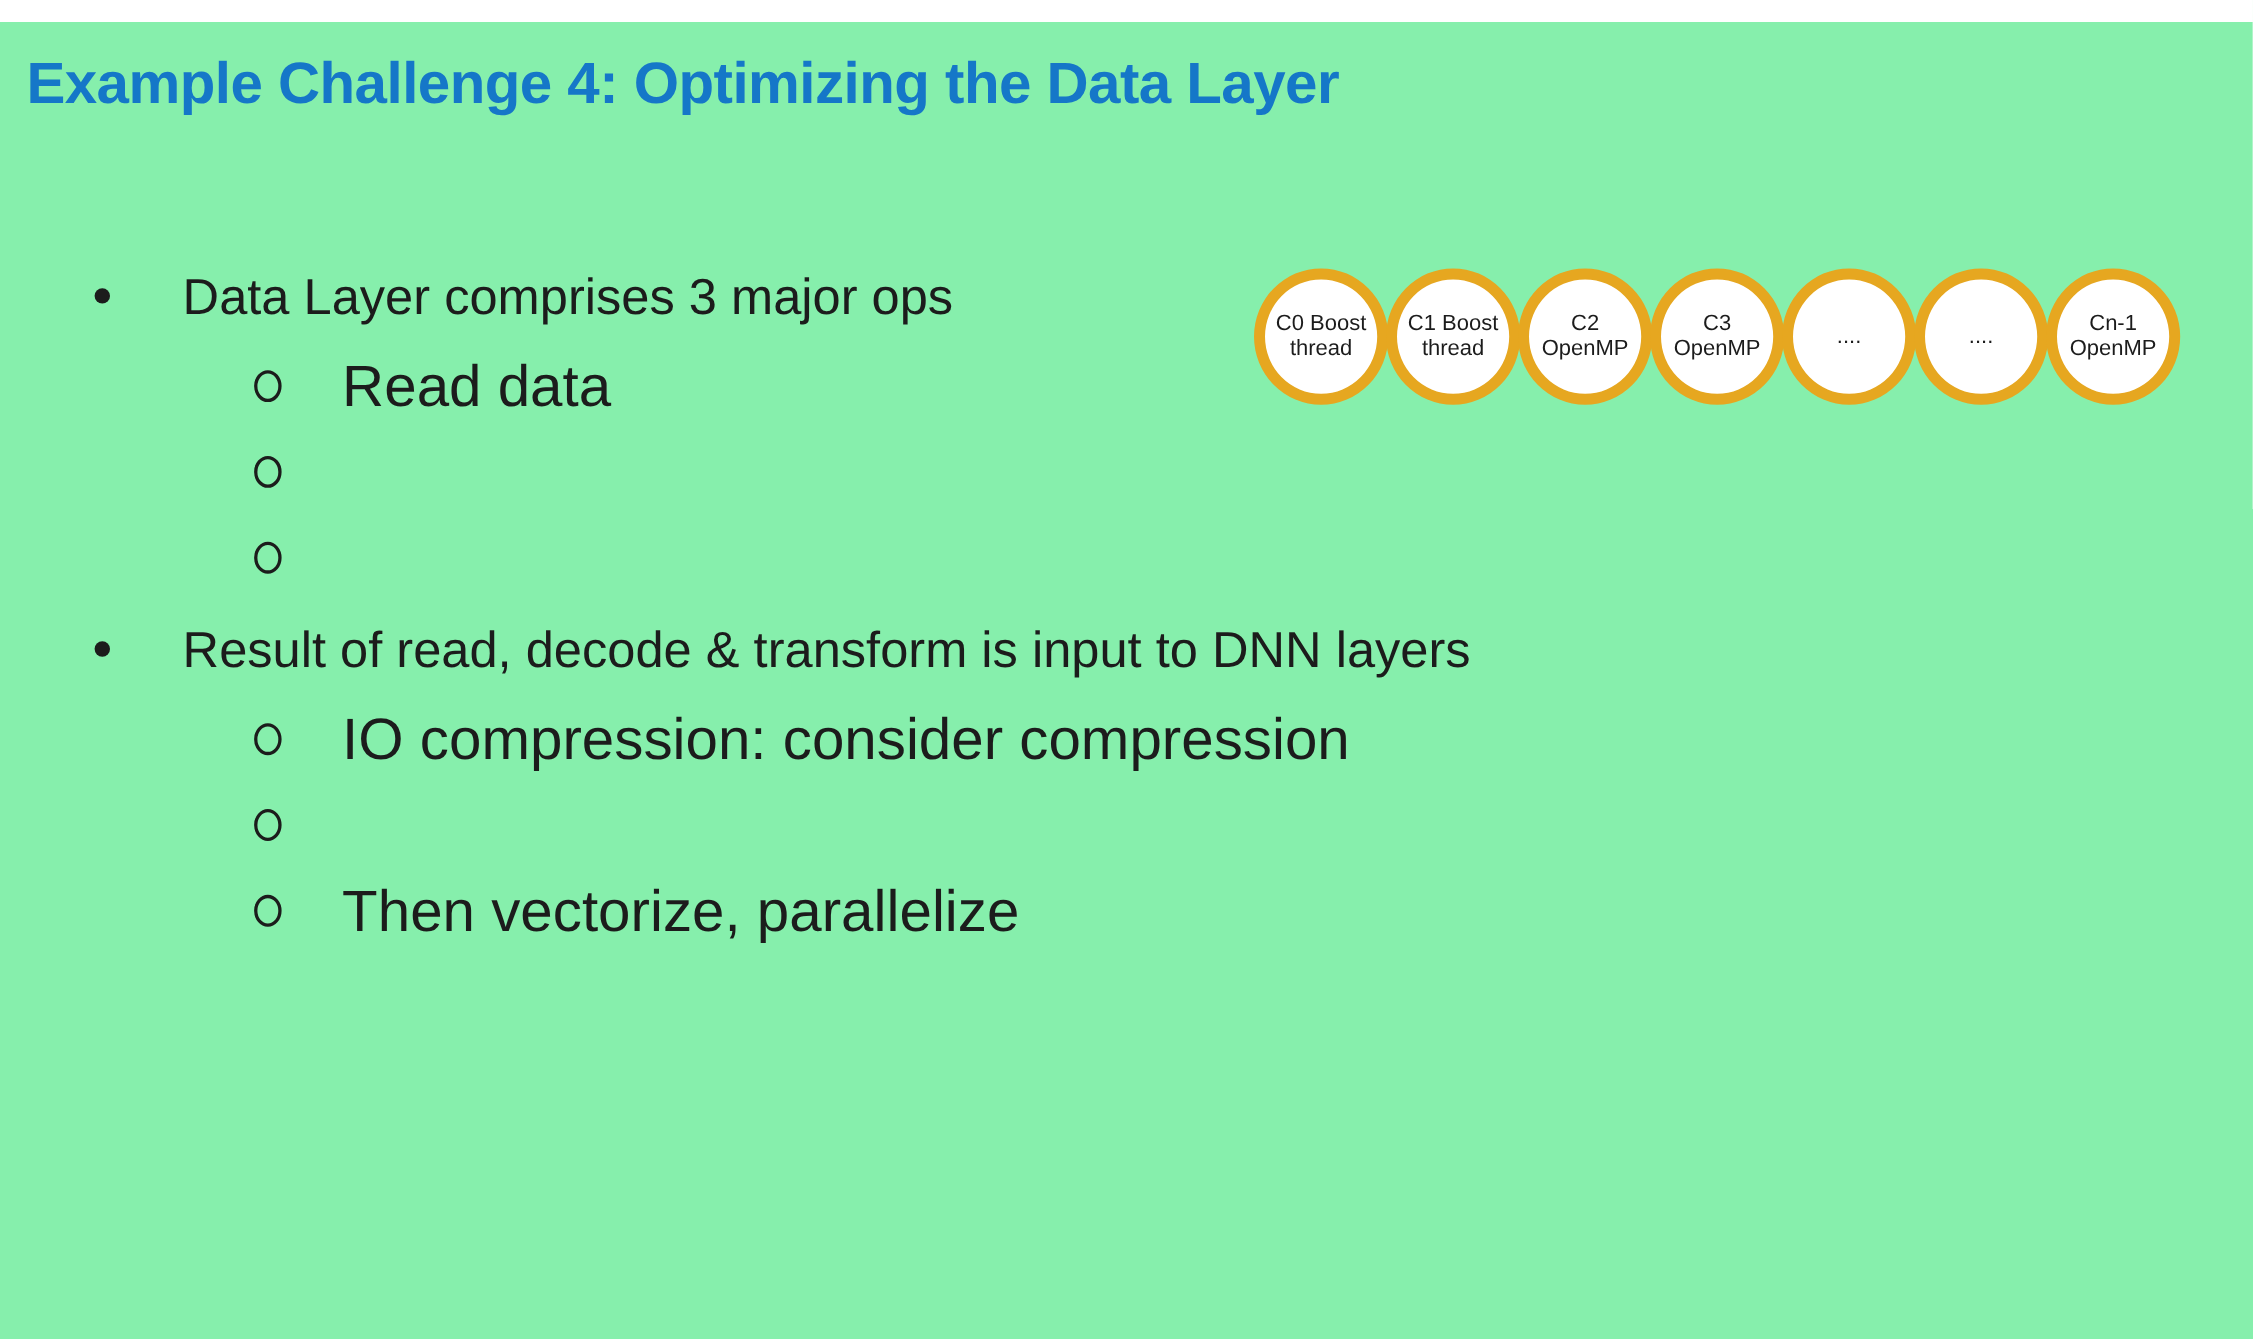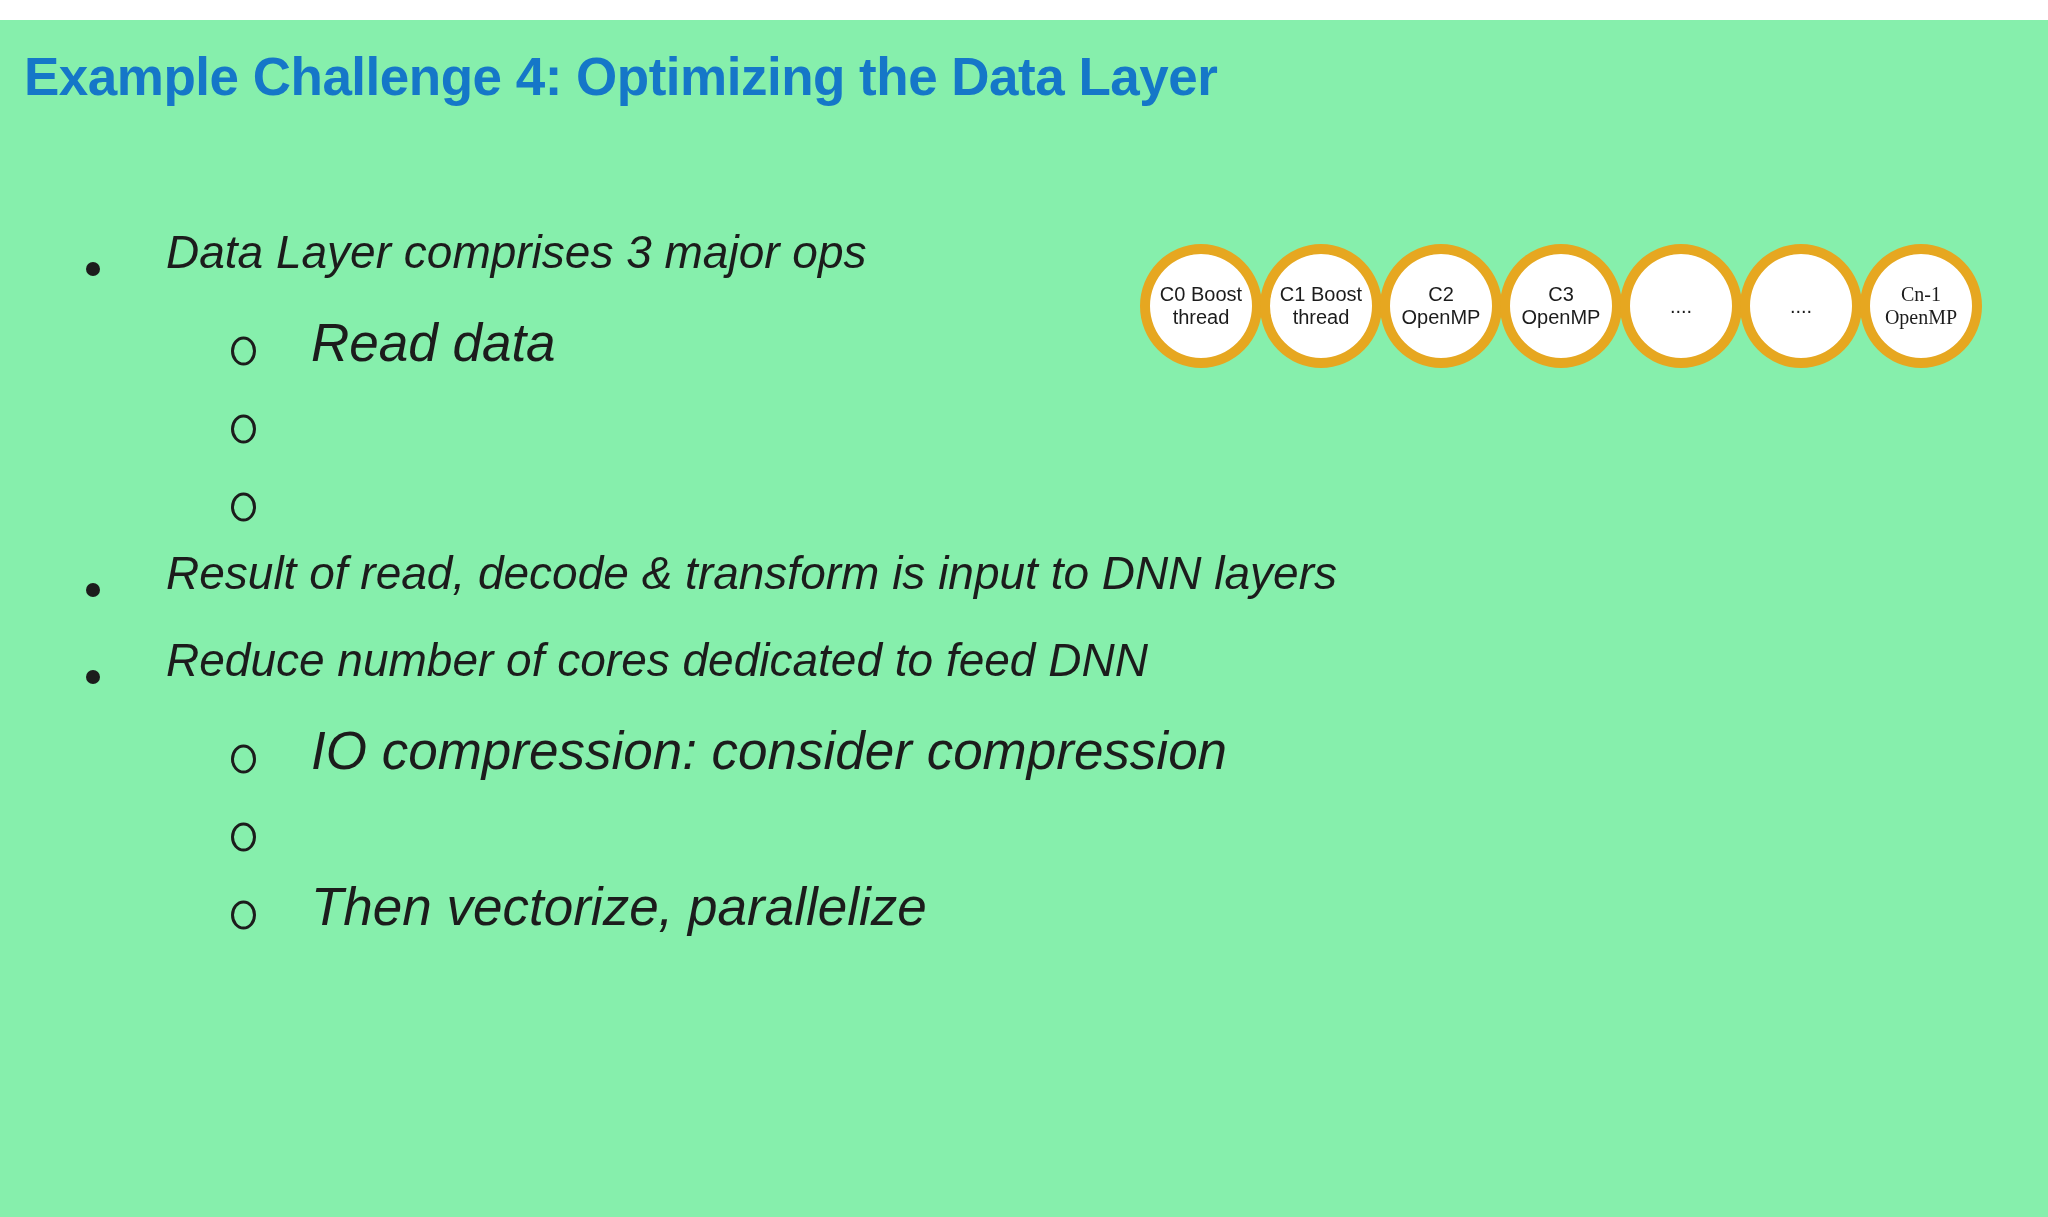--- a/index.html
+++ b/index.html
@@ -28,21 +28,21 @@
   }
   .bullets {
     position: absolute;
     left: 0;
     top: 205px;
     width: 1700px;
   }
   .brow {
     position: relative;
     display: flex;
-    font-style: italic;
+    align-items: center;
   }
   .brow.l1 { height: 87px;  font-size: 46px; }
   .brow.l2 { height: 78px;  font-size: 53px; }
   .marker {
     position: absolute;
     top: 50%;
     transform: translateY(-50%);
     flex: 0 0 auto;
   }
   .marker.dot {
@@ -109,24 +109,20 @@
       <div class="brow l2">
         <span class="marker ring"></span>
       </div>
       <div class="brow l2">
         <span class="marker ring"></span>
       </div>
       <div class="brow l1">
         <span class="marker dot"></span>
         <span class="btext">Result of read, decode &amp; transform is input to DNN layers</span>
       </div>
-      <div class="brow l1">
-        <span class="marker dot"></span>
-        <span class="btext">Reduce number of cores dedicated to feed DNN</span>
-      </div>
       <div class="brow l2">
         <span class="marker ring"></span>
         <span class="btext">IO compression: consider compression</span>
       </div>
       <div class="brow l2">
         <span class="marker ring"></span>
       </div>
       <div class="brow l2">
         <span class="marker ring"></span>
         <span class="btext">Then vectorize, parallelize</span>
@@ -149,18 +145,18 @@
       <div class="core" style="border-color: rgb(230, 167, 32);">
         <span class="cline">C3</span>
         <span class="cline">OpenMP</span>
       </div>
       <div class="core" style="border-color: rgb(230, 167, 32);">
         <span class="cline">....</span>
       </div>
       <div class="core" style="border-color: rgb(230, 167, 32);">
         <span class="cline">....</span>
       </div>
-      <div class="core" style="border-color: rgb(230, 167, 32); font-family: Liberation Serif, serif;">
+      <div class="core" style="border-color: rgb(230, 167, 32);">
         <span class="cline">Cn-1</span>
         <span class="cline">OpenMP</span>
       </div>
     </div>
 </div>
 
 </body></html>

